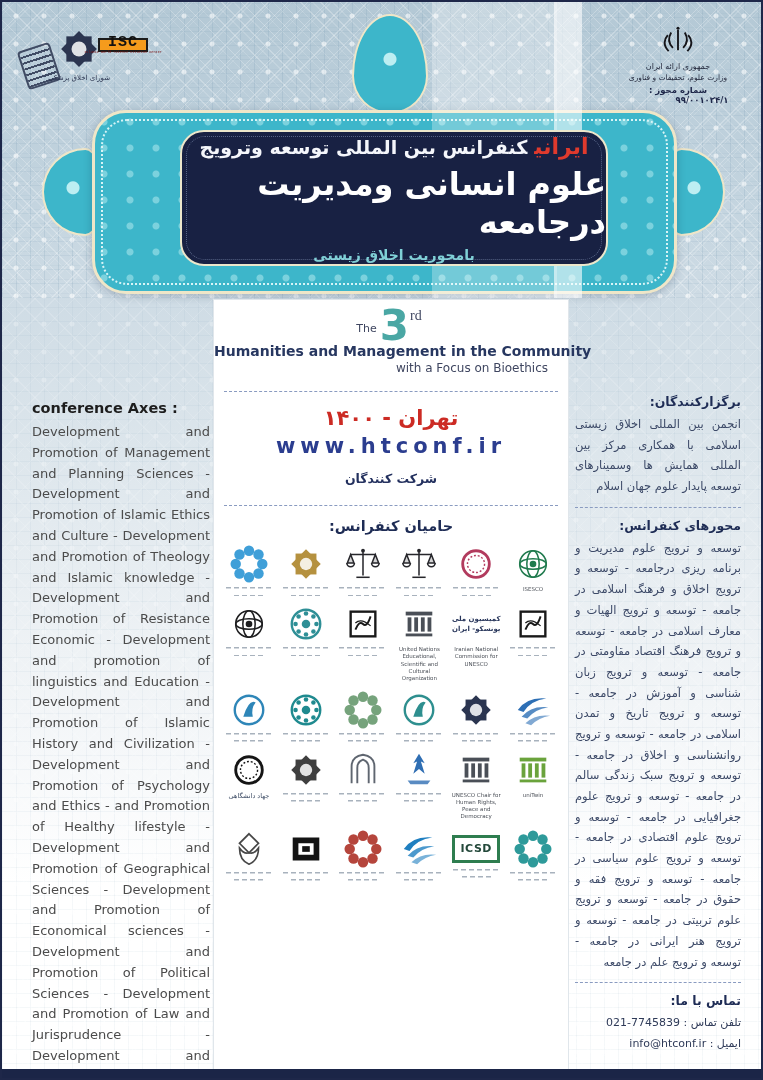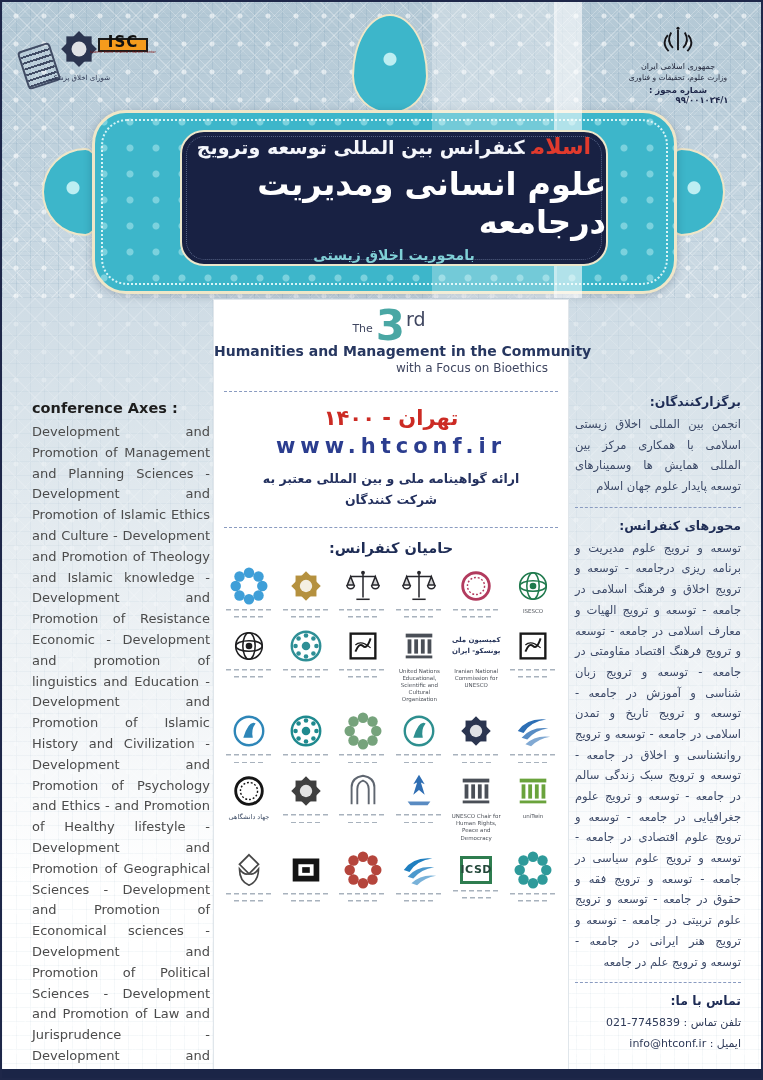--- a/index.html
+++ b/index.html
@@ -44,59 +44,59 @@
   .banner-l3{ direction:rtl; font-weight:bold; font-size:14px; color:#7fd0d6; }
 
   .stamp{ position:absolute; left:20px; top:44px; width:34px; height:40px; z-index:5;
     border:2px solid #2b3550; transform:rotate(-18deg); border-radius:4px;
     background:repeating-linear-gradient(0deg,#2b3550 0 2px,transparent 2px 6px); opacity:.85; }
   .mededu-logo{ position:absolute; left:44px; top:24px; z-index:5; width:66px; text-align:center; }
   .mededu-logo svg{ width:46px; height:46px; color:#2b3550; display:block; margin:0 auto; }
   .mededu-cap{ font-size:7px; color:#2b3550; direction:rtl; line-height:1.4; margin-top:2px; }
   .isc{ position:absolute; left:96px; top:36px; z-index:5; width:50px; height:14px;
     background:#f59b1c; border:2.5px solid #1c1c1c; display:flex; flex-direction:column;
-    align-items:center; justify-content:center; line-height:1; }
+    align-items:center; justify-content:center; line-height:1;font-family:Liberation Mono, monospace; }
   .isc-text{ font-weight:bold; font-size:15px; color:#111; letter-spacing:1px; }
   .isc-sub{ font-size:3.5px; color:#7a1010; margin-top:1px; white-space:nowrap; }
 
   .gov{ position:absolute; right:22px; top:20px; z-index:5; width:130px; text-align:center; }
   .gov svg{ width:34px; height:38px; color:#15151a; display:block; margin:0 auto 2px; }
   .gov-l1{ font-size:8px; color:#23283c; direction:rtl; }
   .gov-l2{ font-size:7.5px; color:#23283c; direction:rtl; margin-top:2px; }
   .gov-lic{ font-size:8.5px; color:#1e2749; direction:rtl; margin-top:3px; font-weight:bold; }
   .gov-lic bdo{ font-weight:bold;margin-left:48px; }
 
   
   .panel{ position:absolute; left:212px; top:298px; width:354px; height:770px; z-index:6;
     background:#fff; box-shadow:0 0 0 1px #e0e6eb; display:flex; flex-direction:column; }
   .t1{ display:flex; align-items:flex-end; justify-content:center; margin-top:12px; white-space:nowrap; }
   .the{ font-size:11px; color:#3f4660; margin:0 3px 5px 0; }
   .big3{ font-size:42px; line-height:28px; color:#4aa7a4; font-weight:bold; }
-  .ord{ font-size:19px; color:#3f4660; align-self:flex-start; margin:-4px 4px 0 1px; }
+  .ord{ font-size:14px; color:#3f4660; align-self:flex-start; margin:-4px 4px 0 1px;font-family:Liberation Serif, serif; }
   .t1rest{ font-size:10.5px; color:#3f4660; margin-bottom:5px; }
   .t2{ text-align:center; font-size:14px; font-weight:bold; color:#273760; margin-top:3px; white-space:nowrap; }
   .t3{ text-align:right; font-size:12px; color:#3f4660; padding-right:20px; margin-top:2px; }
 
   .orgrow{ display:flex; justify-content:center; gap:46px; margin-top:20px; }
   .orgcell{ text-align:center; width:150px; }
   .orgcell svg{ display:block; margin:0 auto; }
   .orgcap{ direction:rtl; font-size:9.5px; color:#27355a; line-height:1.55; margin-top:8px; font-weight:bold; }
 
   .dash{ border:none; border-top:1.5px dashed #8a9bc0; margin:16px 10px 0; }
   .tehran{ text-align:center; direction:rtl; font-size:21px; font-weight:bold; color:#cc2b24; margin-top:14px; }
   .url{ text-align:center; font-size:21px; font-weight:bold; color:#2b3d8f; letter-spacing:5px; margin-top:4px; }
   .cert{ text-align:center; direction:rtl; font-size:12.5px; font-weight:bold; color:#23305e; line-height:1.7; margin-top:10px; }
   .sup-heading{ text-align:center; direction:rtl; font-size:14.5px; font-weight:bold; color:#1e2c55; margin-top:12px; }
 
   .grid{ display:grid; grid-template-columns:repeat(6,1fr); column-gap:3px; row-gap:8px;
     padding:10px 8px 8px; }
   .sup{ text-align:center; }
   .sup-box{ height:40px; display:flex; align-items:center; justify-content:center; }
   .sup-svg{ width:38px; height:38px; display:block; }
-  .sup-box.icsd{ width:32px; height:28px; margin:6px auto; border:3px solid; font-weight:bold;
+  .sup-box.icsd{ width:48px; height:28px; margin:6px auto; border:3px solid; font-weight:bold;
     font-size:11px; color:#23483a; letter-spacing:.5px; }
   .sup-box.textlogo{ font-size:7px; color:#27355a; direction:rtl; line-height:1.5; font-weight:bold; }
   .sup-cap{ margin-top:2px; font-size:6.5px; line-height:1.3; color:#3b4a63; direction:rtl; min-height:9px; }
   .sup-cap.en{ font-size:5.5px; direction:ltr; color:#4a4f57; }
   .sup-cap.cap-line{ width:86%; height:8px; margin:3px auto 0;
     background-image:repeating-linear-gradient(90deg,#a8b2bd 0 5px,transparent 5px 8px),
                      repeating-linear-gradient(90deg,#a8b2bd 0 5px,transparent 5px 8px);
     background-size:100% 1.5px,64% 1.5px; background-position:center top,center bottom; background-repeat:no-repeat; }
 
   
@@ -272,21 +272,21 @@
     <div class="band band-a"></div>
     <div class="band band-b"></div>
 
     <div class="medallion med-left"></div>
     <div class="medallion med-right"></div>
     <div class="medallion med-top"></div>
     <div class="frame"></div>
 
     <div class="banner">
       <div class="banner-l1">
-        <span class="accent">اسلام</span><span>کنفرانس بین المللی توسعه وترویج</span>
+        <span class="accent">ایرانی</span><span>کنفرانس بین المللی توسعه وترویج</span>
       </div>
       <div class="banner-l2">علوم انسانی ومدیریت درجامعه</div>
       <div class="banner-l3">بامحوریت اخلاق زیستی</div>
     </div>
 
     <div class="stamp"></div>
     <div class="mededu-logo">
       <svg>
           <use href="#sym-star8"></use>
         </svg>
@@ -294,21 +294,21 @@
     </div>
     <div class="isc">
       <div class="isc-text">ISC</div>
       <div class="isc-sub">Islamic World Science Citation Center</div>
     </div>
 
     <div class="gov">
       <svg>
           <use href="#sym-emblem"></use>
         </svg>
-      <div class="gov-l1">جمهوری اسلامی ایران</div>
+      <div class="gov-l1">جمهوری ارائه ایران</div>
       <div class="gov-l2">وزارت علوم، تحقیقات و فناوری</div>
       <div class="gov-lic">
         <span>شماره مجوز :</span>
         <bdo dir="ltr">۹۹/۰۰۱۰۳۴/۱</bdo>
       </div>
     </div>
   </div>
 
   <div class="panel">
     <div class="t1">
@@ -317,21 +317,20 @@
       <span class="ord">rd</span>
     </div>
     <div class="t2">Humanities and Management in the Community</div>
     <div class="t3">with a Focus on Bioethics</div>
 
 
     <hr class="dash">
     <div class="tehran">تهران - ۱۴۰۰</div>
     <div class="url">www.htconf.ir</div>
     <div class="cert">
-      <div>ارائه گواهینامه ملی و بین المللی معتبر به</div>
       <div>شرکت کنندگان</div>
     </div>
     <hr class="dash">
     <div class="sup-heading">حامیان کنفرانس:</div>
     <div class="grid">
   <div class="sup">
     <div class="sup-box">
       <svg class="sup-svg" viewBox="0 0 40 40" style="color: rgb(63, 159, 216);">
               <use href="#sym-flower"></use>
             </svg>

